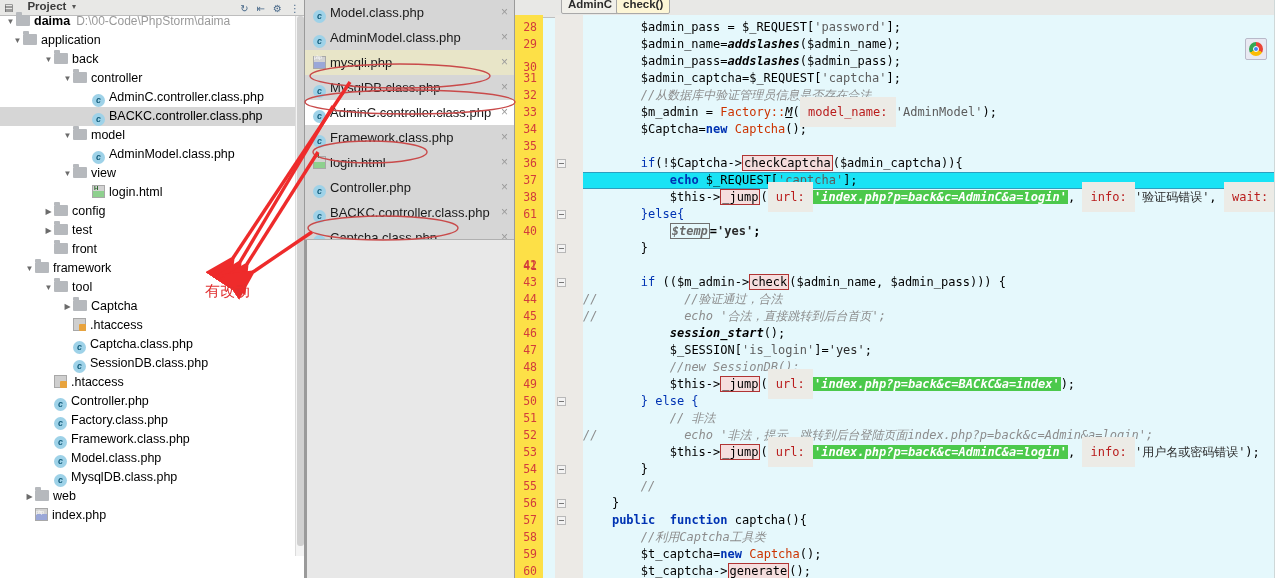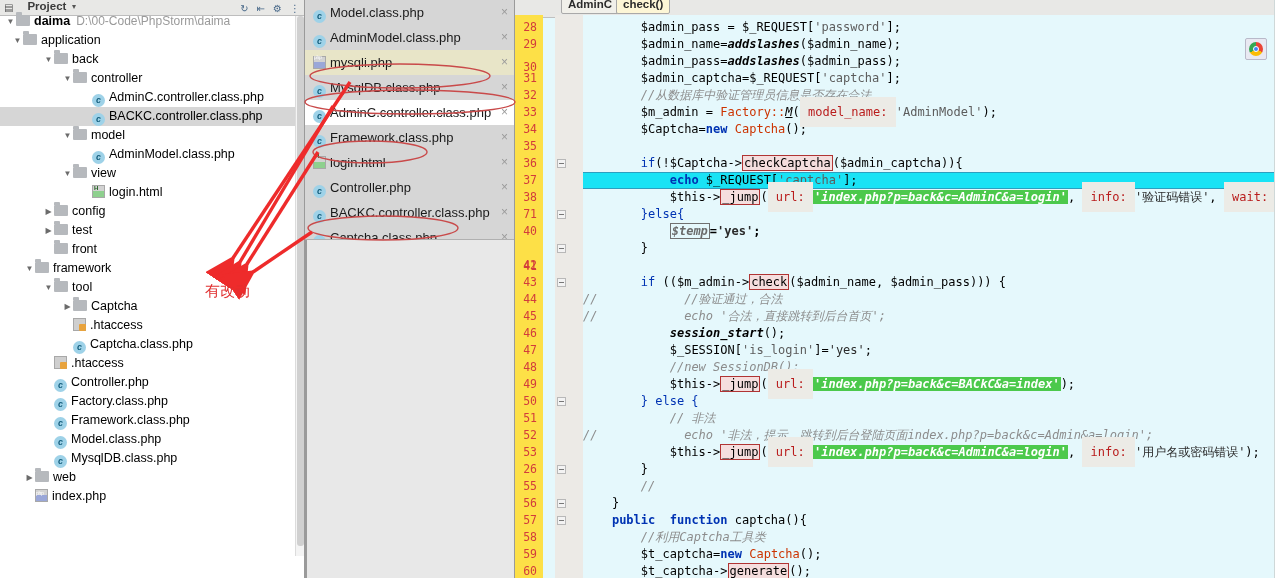--- a/index.html
+++ b/index.html
@@ -229,20 +229,21 @@
         <div class="trow" style="padding-left: 62px;"><span class="arrow open"></span><span class="folder-ic"></span><span class="tlabel">view</span></div>
         <div class="trow" style="padding-left: 81px;"><span class="arrow none"></span><span class="html-ic"></span><span class="tlabel">login.html</span></div>
         <div class="trow" style="padding-left: 43px;"><span class="arrow closed"></span><span class="folder-ic"></span><span class="tlabel">config</span></div>
         <div class="trow" style="padding-left: 43px;"><span class="arrow closed"></span><span class="folder-ic"></span><span class="tlabel">test</span></div>
         <div class="trow" style="padding-left: 43px;"><span class="arrow none"></span><span class="folder-ic"></span><span class="tlabel">front</span></div>
         <div class="trow" style="padding-left: 24px;"><span class="arrow open"></span><span class="folder-ic"></span><span class="tlabel">framework</span></div>
         <div class="trow" style="padding-left: 43px;"><span class="arrow open"></span><span class="folder-ic"></span><span class="tlabel">tool</span></div>
         <div class="trow" style="padding-left: 62px;"><span class="arrow closed"></span><span class="folder-ic"></span><span class="tlabel">Captcha</span></div>
         <div class="trow" style="padding-left: 62px;"><span class="arrow none"></span><span class="file-ic"></span><span class="tlabel">.htaccess</span></div>
         <div class="trow" style="padding-left: 62px;"><span class="arrow none"></span><span class="php-ic">c</span><span class="tlabel">Captcha.class.php</span></div>
+        <div class="trow" style="padding-left: 62px;"><span class="arrow none"></span><span class="php-ic">c</span><span class="tlabel">SessionDB.class.php</span></div>
         <div class="trow" style="padding-left: 43px;"><span class="arrow none"></span><span class="file-ic"></span><span class="tlabel">.htaccess</span></div>
         <div class="trow" style="padding-left: 43px;"><span class="arrow none"></span><span class="php-ic">c</span><span class="tlabel">Controller.php</span></div>
         <div class="trow" style="padding-left: 43px;"><span class="arrow none"></span><span class="php-ic">c</span><span class="tlabel">Factory.class.php</span></div>
         <div class="trow" style="padding-left: 43px;"><span class="arrow none"></span><span class="php-ic">c</span><span class="tlabel">Framework.class.php</span></div>
         <div class="trow" style="padding-left: 43px;"><span class="arrow none"></span><span class="php-ic">c</span><span class="tlabel">Model.class.php</span></div>
         <div class="trow" style="padding-left: 43px;"><span class="arrow none"></span><span class="php-ic">c</span><span class="tlabel">MysqlDB.class.php</span></div>
         <div class="trow" style="padding-left: 24px;"><span class="arrow closed"></span><span class="folder-ic"></span><span class="tlabel">web</span></div>
         <div class="trow" style="padding-left: 24px;"><span class="arrow none"></span><span class="php-file-ic"></span><span class="tlabel">index.php</span></div>
       </div>
 
@@ -281,36 +282,36 @@
         <div class="ln" style="top: 21px;">29</div>
         <div class="ln" style="top: 44px; text-align: center;">30</div>
         <div class="ln" style="top: 55px;">31</div>
         <div class="ln" style="top: 72px;">32</div>
         <div class="ln" style="top: 89px;">33</div>
         <div class="ln" style="top: 106px;">34</div>
         <div class="ln" style="top: 123px;">35</div>
         <div class="ln" style="top: 140px;">36</div>
         <div class="ln" style="top: 157px;">37</div>
         <div class="ln" style="top: 174px;">38</div>
-        <div class="ln" style="top: 191px;">71</div>
+        <div class="ln" style="top: 191px;">61</div>
         <div class="ln" style="top: 208px;">40</div>
         <div class="ln" style="top: 243px;">41</div>
         <div class="ln" style="top: 242px;">42</div>
         <div class="ln" style="top: 259px;">43</div>
         <div class="ln" style="top: 276px;">44</div>
         <div class="ln" style="top: 293px;">45</div>
         <div class="ln" style="top: 310px;">46</div>
         <div class="ln" style="top: 327px;">47</div>
         <div class="ln" style="top: 344px;">48</div>
         <div class="ln" style="top: 361px;">49</div>
         <div class="ln" style="top: 378px;">50</div>
         <div class="ln" style="top: 395px;">51</div>
         <div class="ln" style="top: 412px;">52</div>
         <div class="ln" style="top: 429px;">53</div>
-        <div class="ln" style="top: 446px;">26</div>
+        <div class="ln" style="top: 446px;">54</div>
         <div class="ln" style="top: 463px;">55</div>
         <div class="ln" style="top: 480px;">56</div>
         <div class="ln" style="top: 497px;">57</div>
         <div class="ln" style="top: 514px;">58</div>
         <div class="ln" style="top: 531px;">59</div>
         <div class="ln" style="top: 548px;">60</div>
       </div>
     <div id="gutter-strip">
         <div class="fold" style="top: 144px; left: 2px;"></div>
         <div class="fold" style="top: 195px; left: 2px;"></div>

